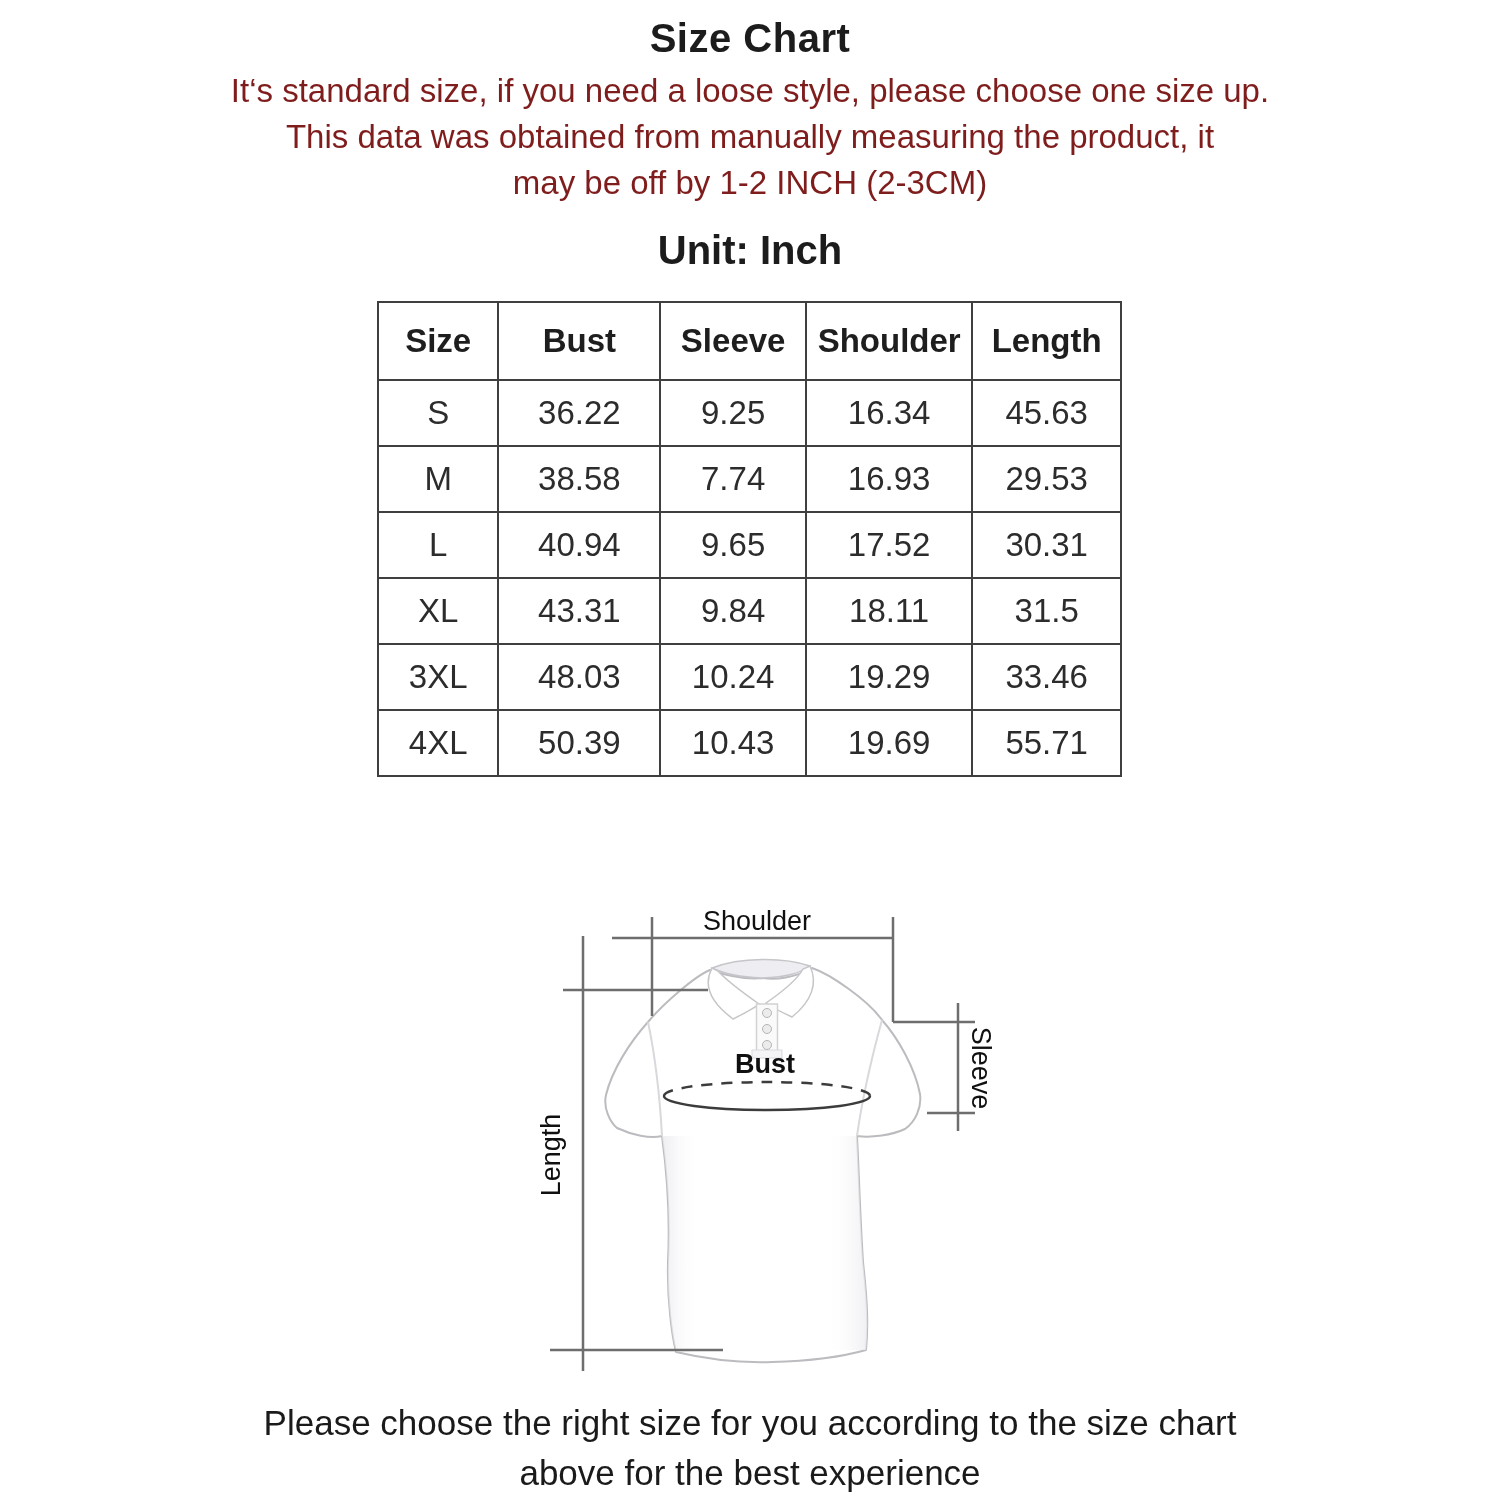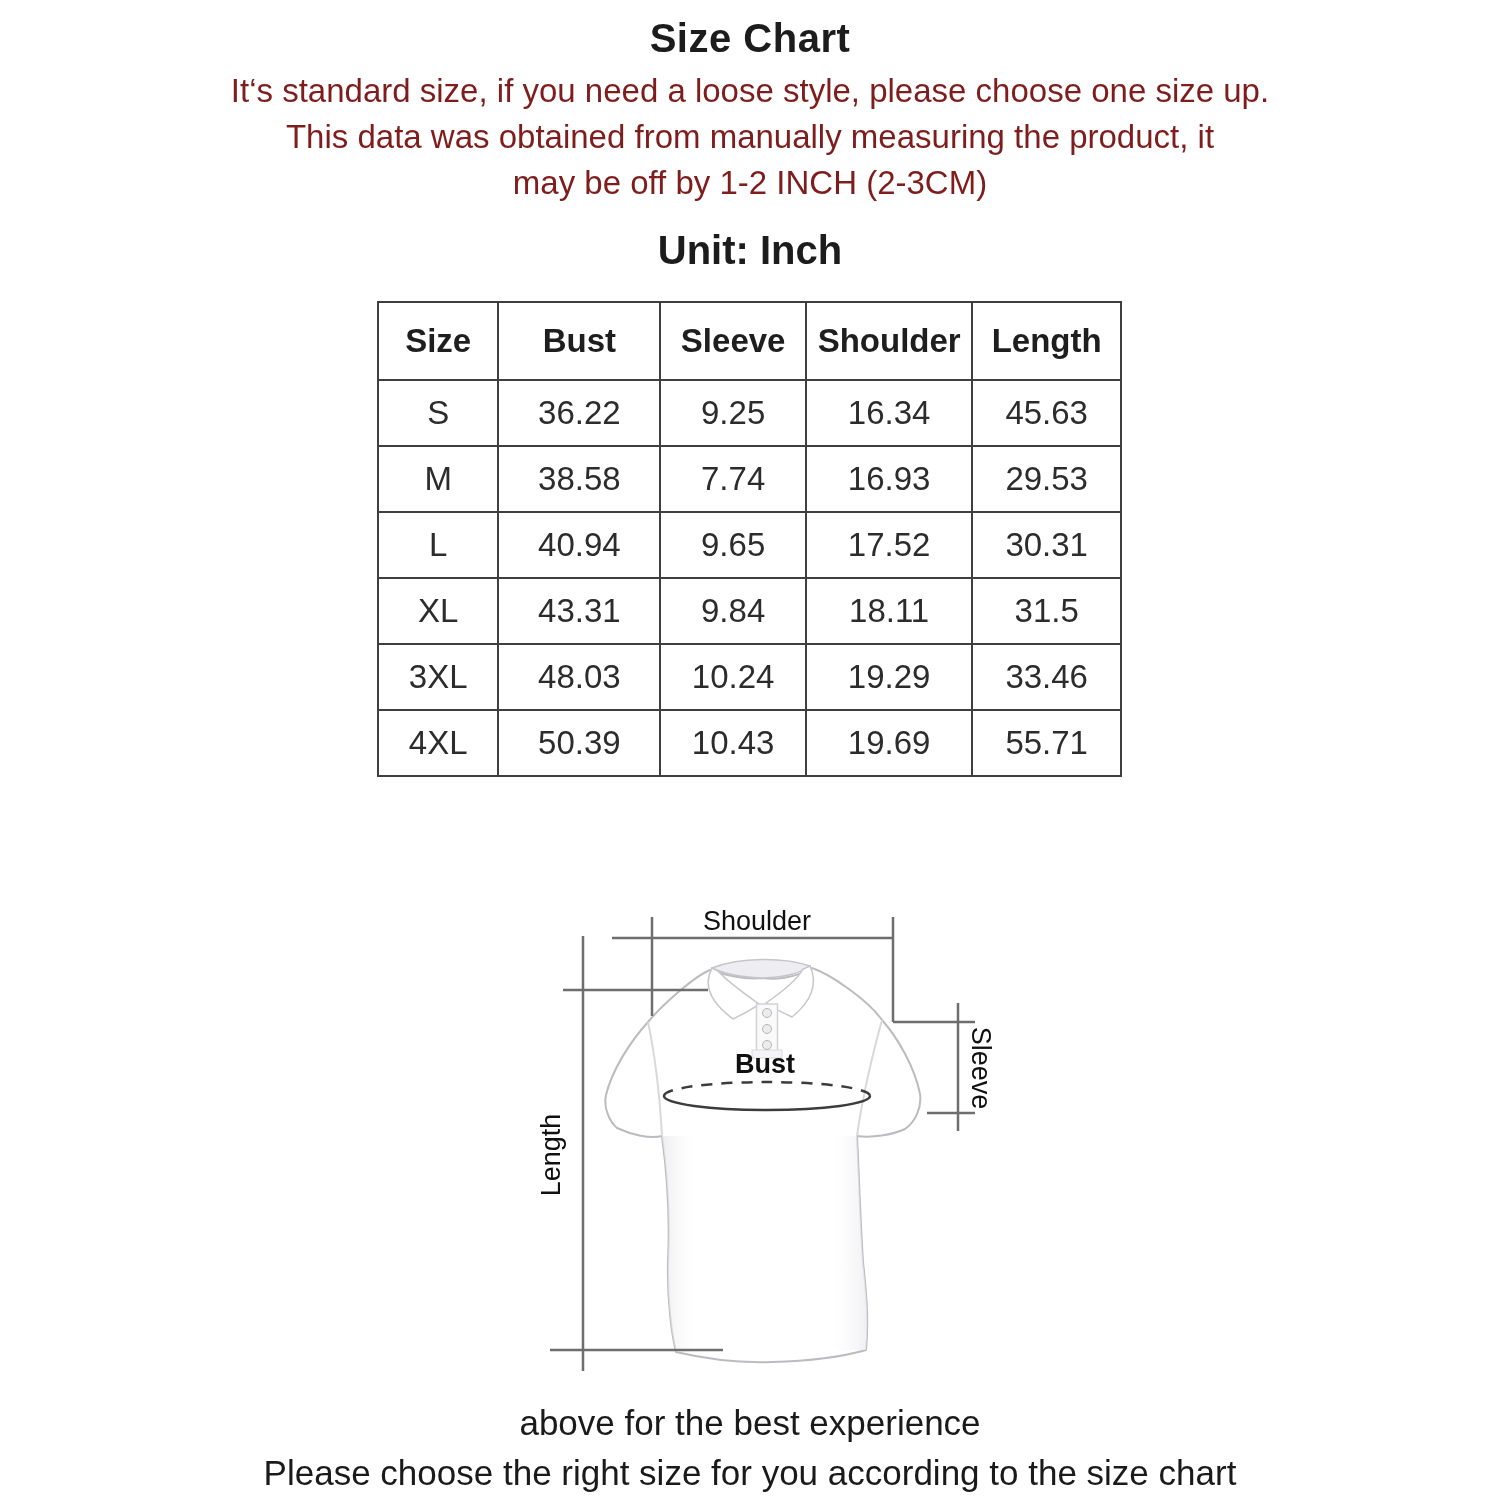--- a/index.html
+++ b/index.html
@@ -175,17 +175,17 @@
     <text class="diag-label" x="560" y="1155" text-anchor="middle" transform="rotate(-90 560 1155)">Length</text>
 
     <g>
       <path d="M 664 1096 A 103 14 0 0 1 870 1096" fill="none" stroke="#3c3c3c" stroke-width="2.5" stroke-dasharray="11 9"></path>
       <path d="M 664 1096 A 103 14 0 0 0 870 1096" fill="none" stroke="#3c3c3c" stroke-width="2.5"></path>
     </g>
     <text class="diag-label" x="765" y="1073" text-anchor="middle" font-weight="700">Bust</text>
   </svg>
 
   <div id="footer" class="centered">
+    <div>Please choose the right size for you according to the size chart</div>
     <div>above for the best experience</div>
-    <div>Please choose the right size for you according to the size chart</div>
   </div>
 
 </div>
 
 </body></html>

